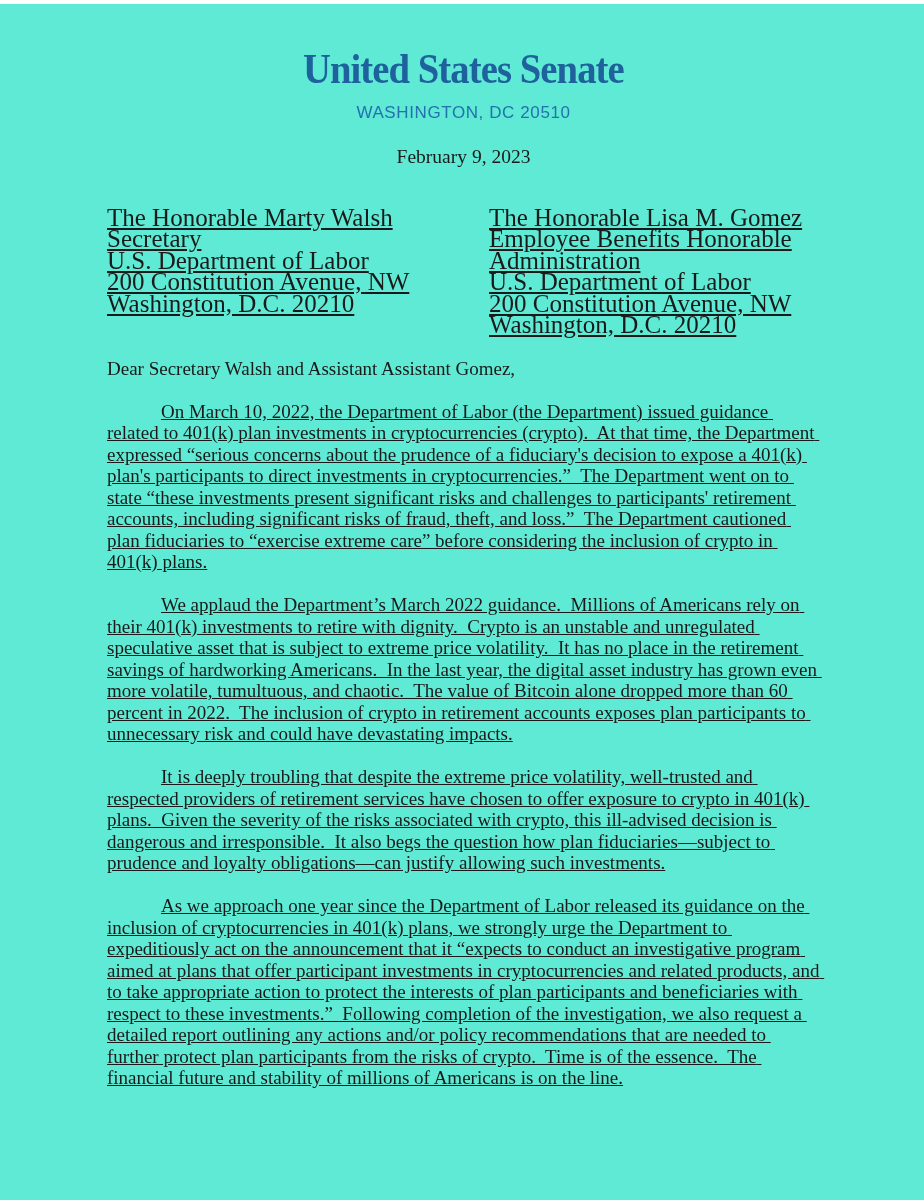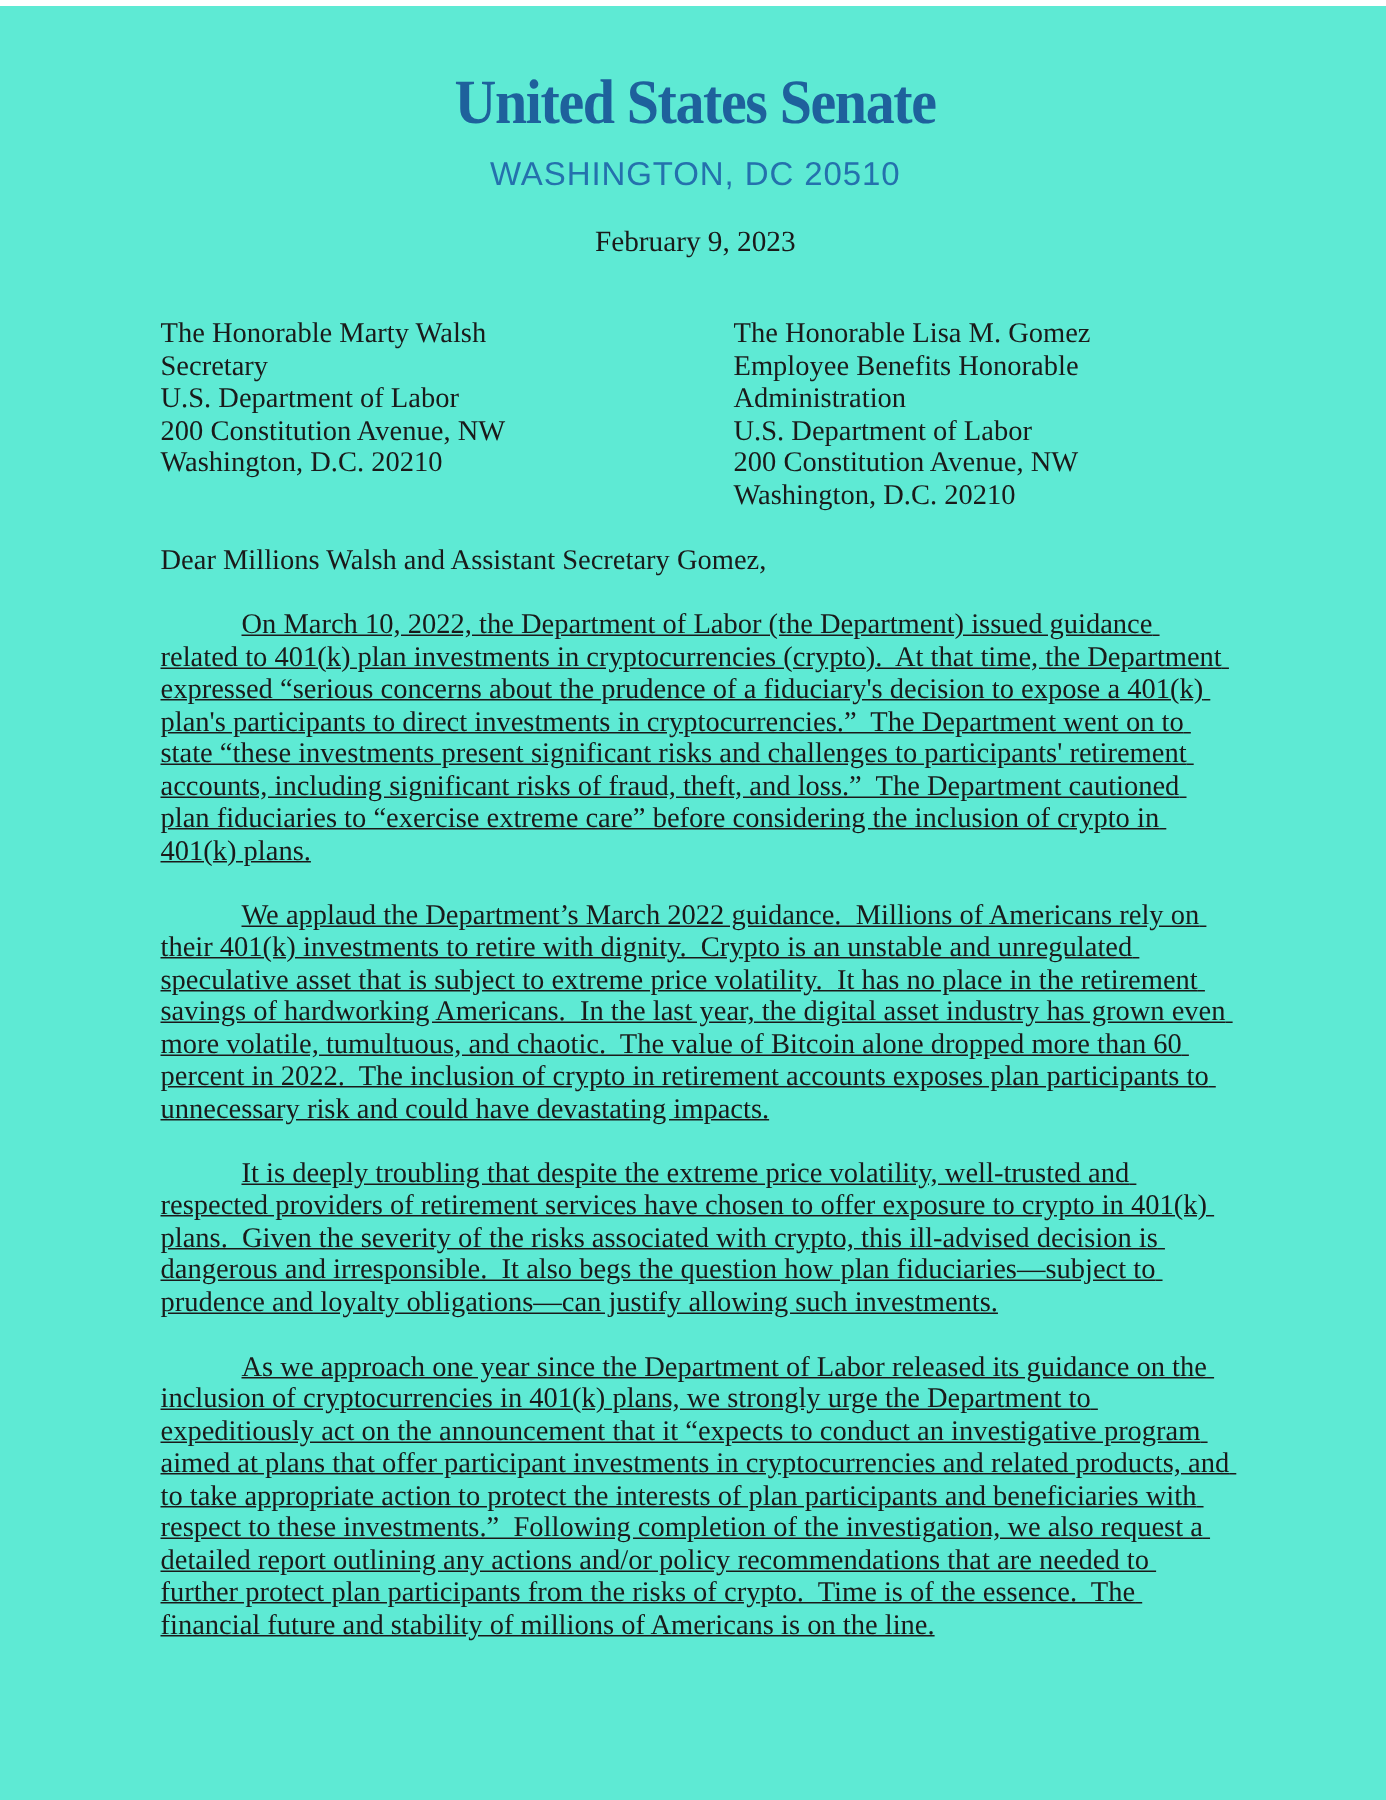--- a/index.html
+++ b/index.html
@@ -29,38 +29,39 @@
     font-size: 42px;
     line-height: 1.0;
     color: #1e619c;
     letter-spacing: -1px;
     transform: scaleX(0.92);
     transform-origin: center;
     margin: 0;
   }
   .letterhead-subtitle {
     font-family: "Liberation Sans", sans-serif;
-    font-size: 22px;
+    font-size: 17px;
     line-height: 1.1;
     color: #2471ad;
     letter-spacing: 0.6px;
     margin-top: 14px;
   }
   .letter-date {
     text-align: center;
     font-size: 19.5px;
     margin-top: 23px;
   }
   .recipients {
     display: flex;
     margin-top: 39px;
   }
   .recipient-block {
-    font-size: 19px;
+    font-size: 25px;
     line-height: 21.5px;
+    text-decoration: underline;
   }
   .recipient-primary {
     width: 382px;
     flex: 0 0 382px;
   }
   .recipient-secondary {
     flex: 1 1 auto;
   }
   .salutation {
     margin-top: 22px;
@@ -99,21 +100,21 @@
     </div>
     <div class="recipient-block recipient-secondary">
       <div>The Honorable Lisa M. Gomez</div>
       <div>Employee Benefits Honorable Administration</div>
       <div>U.S. Department of Labor</div>
       <div>200 Constitution Avenue, NW</div>
       <div>Washington, D.C. 20210</div>
     </div>
   </div>
 
-  <div class="salutation">Dear Millions Walsh and Assistant Secretary Gomez,</div>
+  <div class="salutation">Dear Secretary Walsh and Assistant Assistant Gomez,</div>
 
   <div class="letter-body">
     <p>On March 10, 2022, the Department of Labor (the Department) issued guidance related to 401(k) plan investments in cryptocurrencies (crypto).  At that time, the Department expressed “serious concerns about the prudence of a fiduciary's decision to expose a 401(k) plan's participants to direct investments in cryptocurrencies.”  The Department went on to state “these investments present significant risks and challenges to participants' retirement accounts, including significant risks of fraud, theft, and loss.”  The Department cautioned plan fiduciaries to “exercise extreme care” before considering the inclusion of crypto in 401(k) plans.</p>
     <p>We applaud the Department’s March 2022 guidance.  Millions of Americans rely on their 401(k) investments to retire with dignity.  Crypto is an unstable and unregulated speculative asset that is subject to extreme price volatility.  It has no place in the retirement savings of hardworking Americans.  In the last year, the digital asset industry has grown even more volatile, tumultuous, and chaotic.  The value of Bitcoin alone dropped more than 60 percent in 2022.  The inclusion of crypto in retirement accounts exposes plan participants to unnecessary risk and could have devastating impacts.</p>
     <p>It is deeply troubling that despite the extreme price volatility, well-trusted and respected providers of retirement services have chosen to offer exposure to crypto in 401(k) plans.  Given the severity of the risks associated with crypto, this ill-advised decision is dangerous and irresponsible.  It also begs the question how plan fiduciaries—subject to prudence and loyalty obligations—can justify allowing such investments.</p>
     <p>As we approach one year since the Department of Labor released its guidance on the inclusion of cryptocurrencies in 401(k) plans, we strongly urge the Department to expeditiously act on the announcement that it “expects to conduct an investigative program aimed at plans that offer participant investments in cryptocurrencies and related products, and to take appropriate action to protect the interests of plan participants and beneficiaries with respect to these investments.”  Following completion of the investigation, we also request a detailed report outlining any actions and/or policy recommendations that are needed to further protect plan participants from the risks of crypto.  Time is of the essence.  The financial future and stability of millions of Americans is on the line.</p>
   </div>
 
 </div>
 

